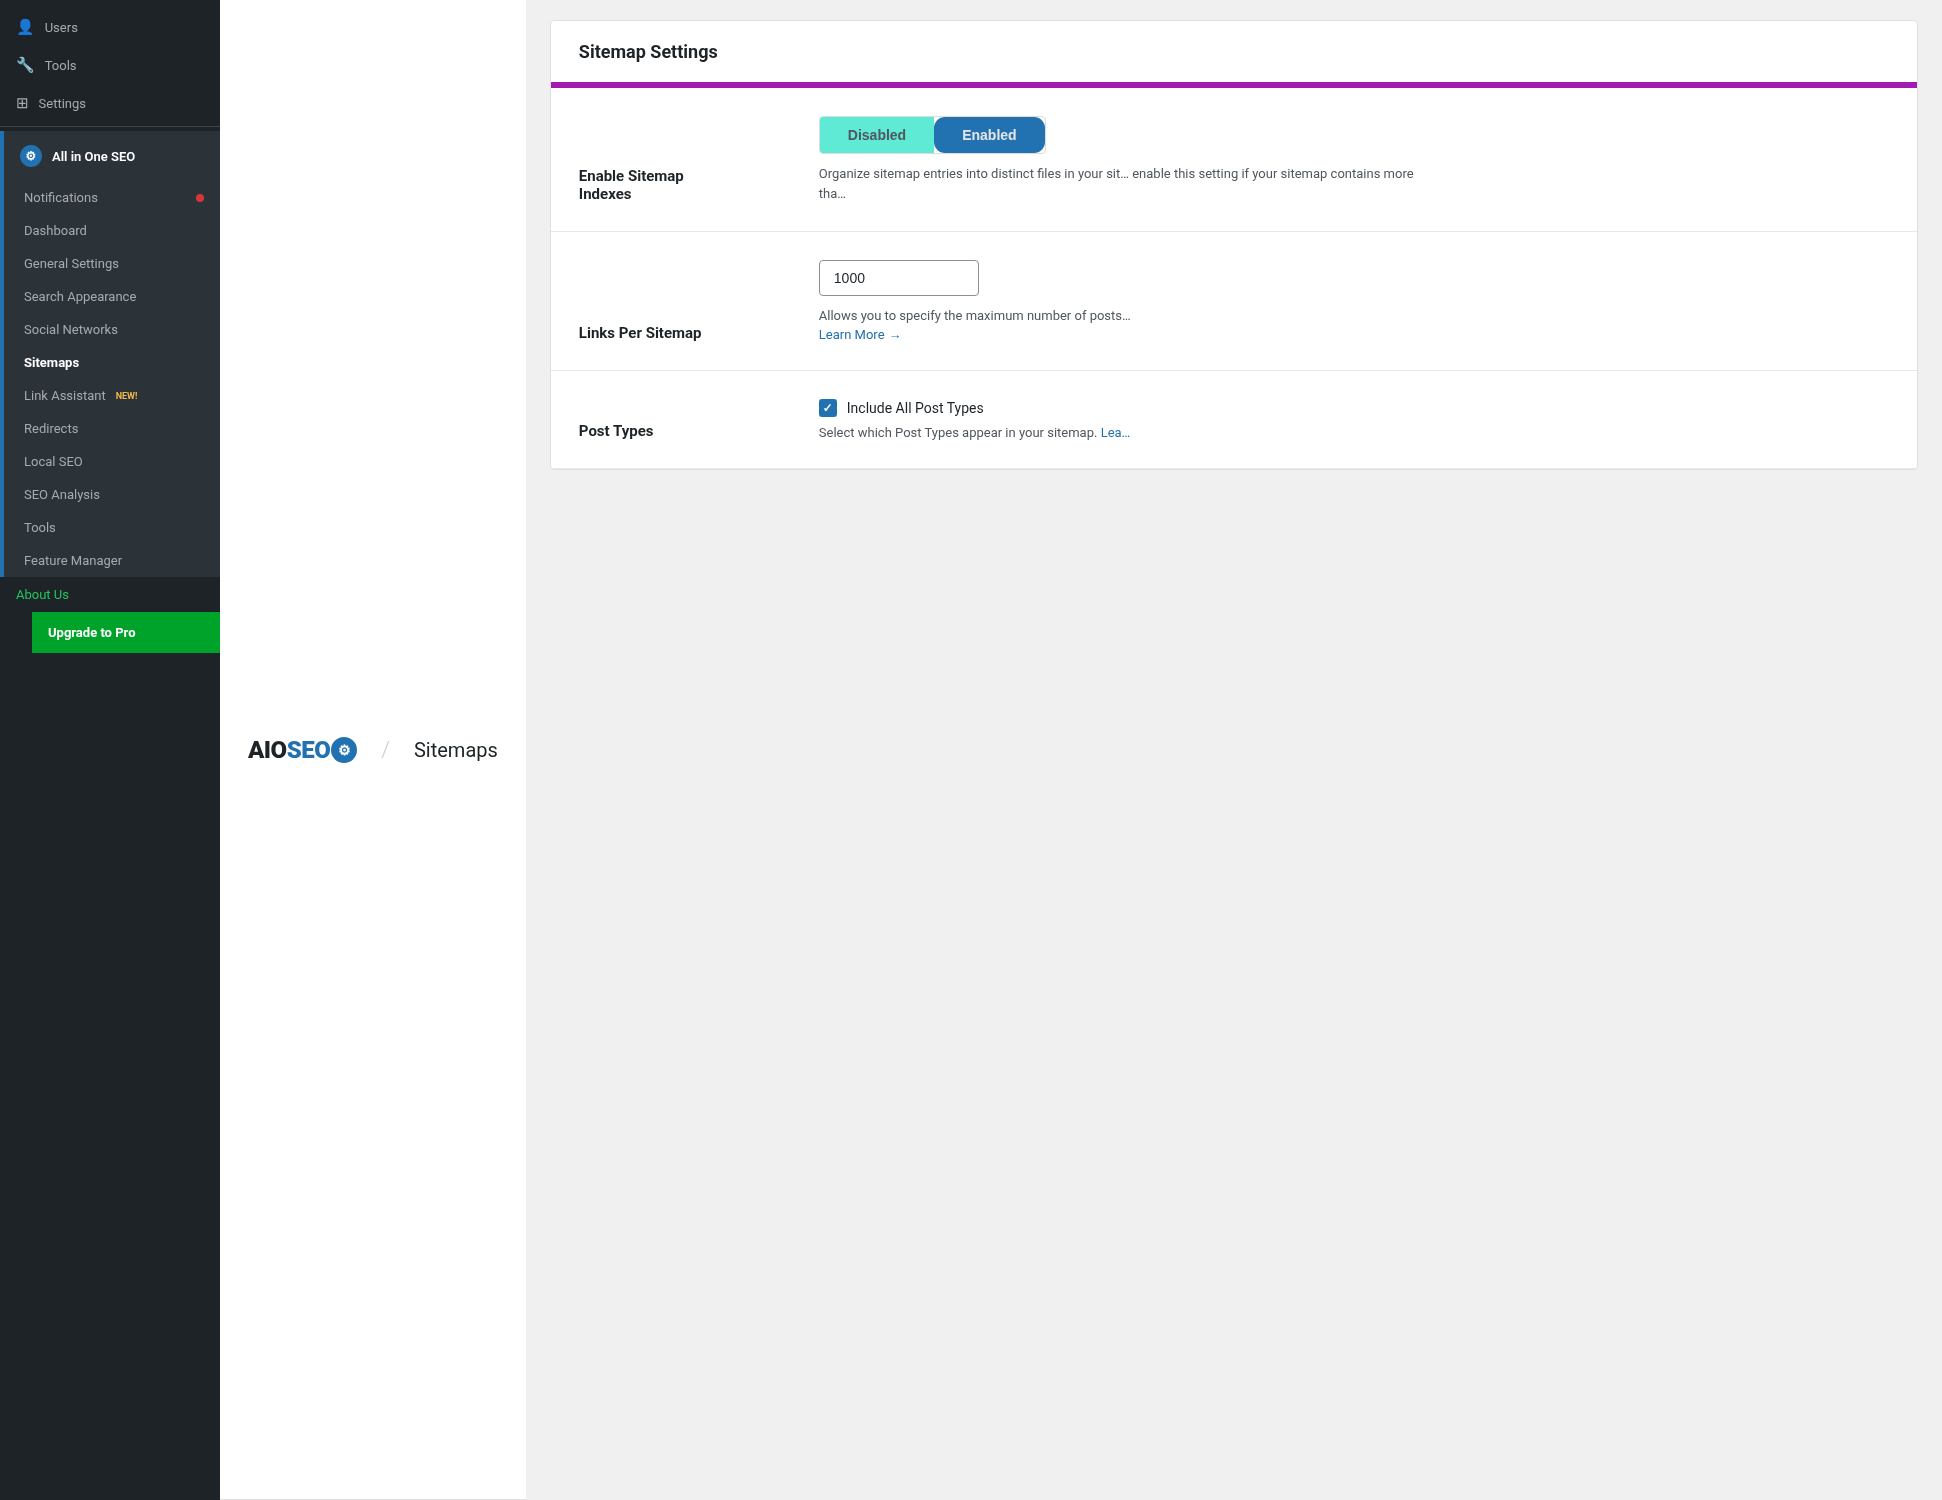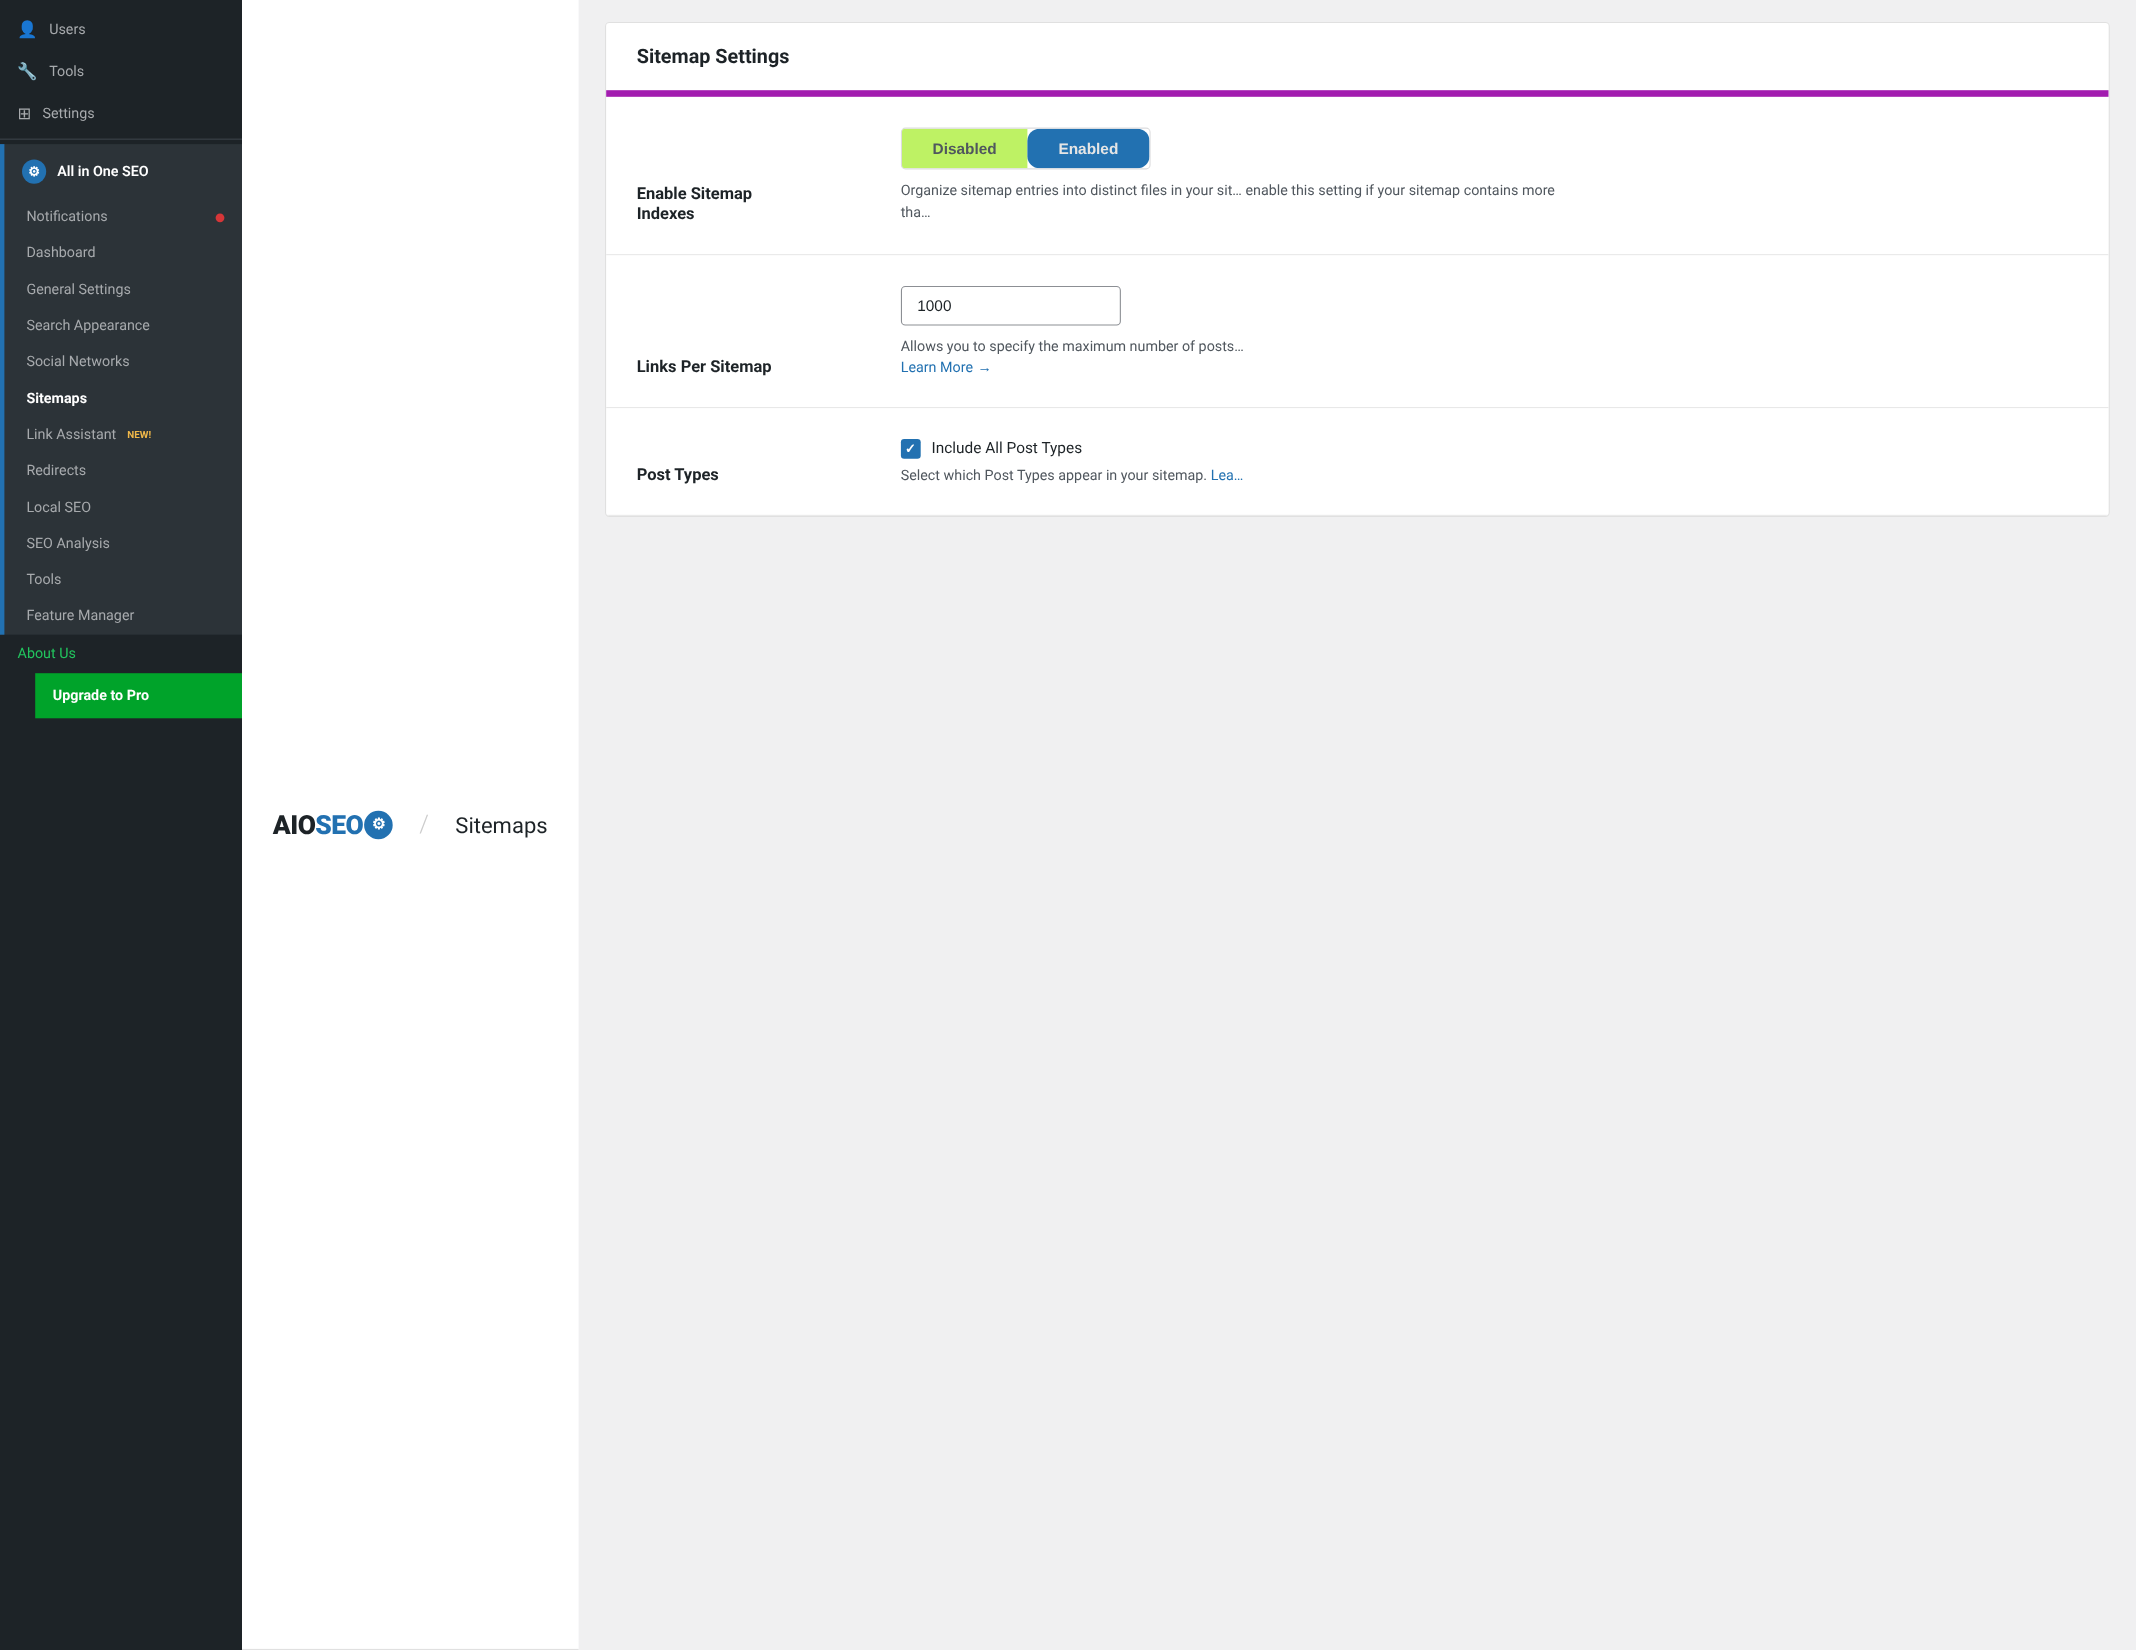--- a/index.html
+++ b/index.html
@@ -224,21 +224,21 @@
       overflow: hidden;
       width: fit-content;
     }
 
     .toggle-btn {
       padding: 10px 28px;
       font-size: 14px;
       font-weight: 700;
       cursor: pointer;
       border: none;
-      background: #bef264;
+      background: #5eead4;
       color: #50575e;
     }
 
     .toggle-btn.active {
       background: #2271b1;
       color: #e5e5e5;
       border-radius: 11px;
     }
 
     .setting-description {
@@ -249,21 +249,21 @@
       max-width: 600px;
     }
 
     
     .number-input {
       border: 1px solid #8c8f94;
       border-radius: 4px;
       padding: 9px 14px;
       font-size: 14px;
       color: #1d2327;
-      width: 200px;
+      width: 160px;
       outline: none;
     }
 
     .learn-more-link {
       color: #2271b1;
       text-decoration: none;
       font-size: 13px;
       display: inline-flex;
       align-items: center;
       gap: 4px;

